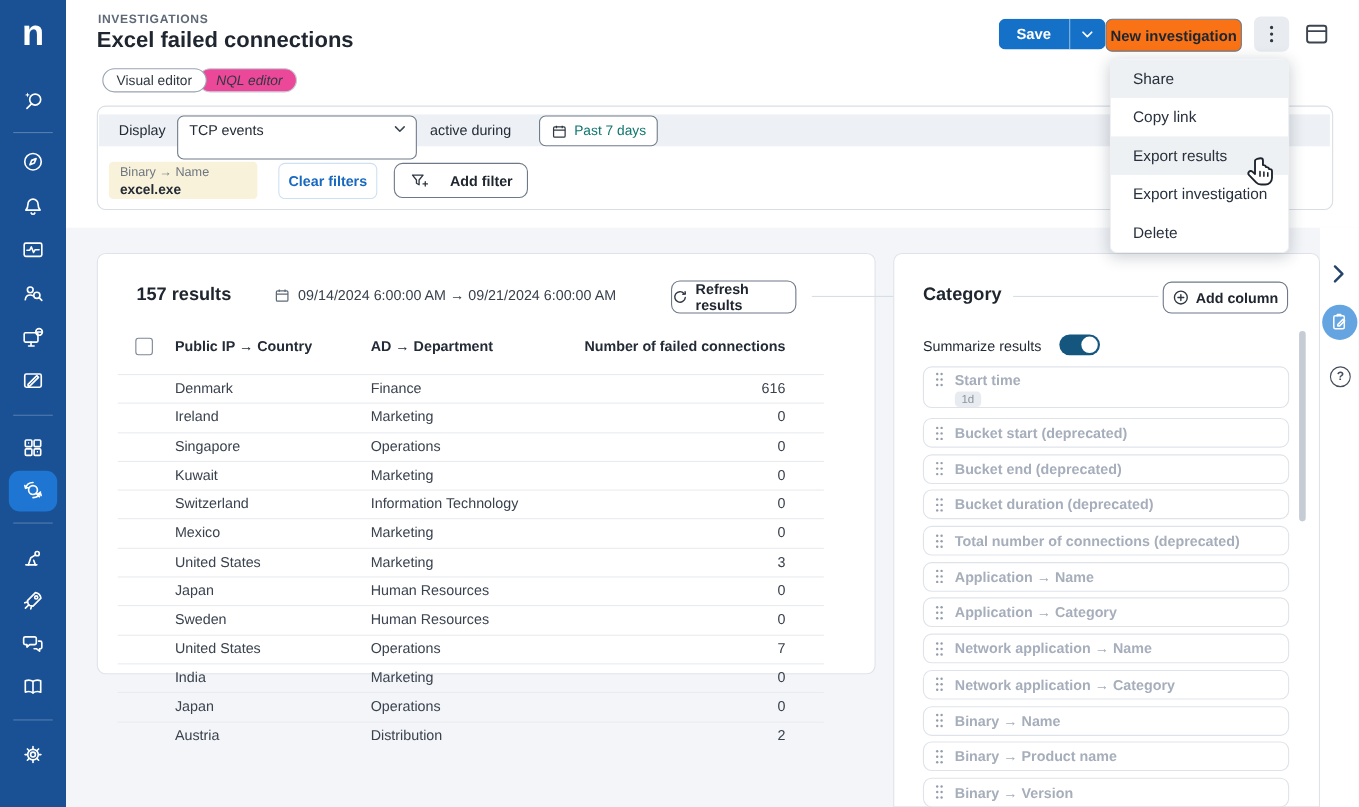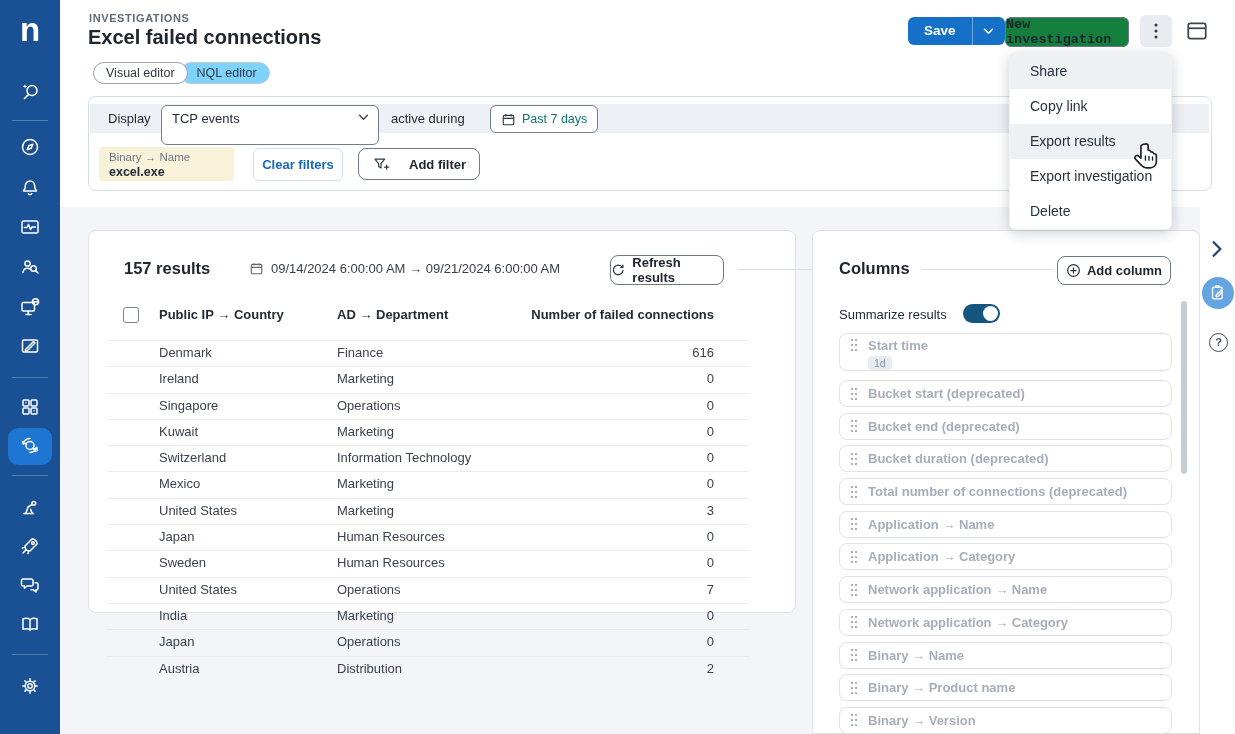--- a/index.html
+++ b/index.html
@@ -17,27 +17,27 @@
   .nav-icon{position:absolute;left:19px;width:22px;height:22px;}
   .nav-divider{position:absolute;left:12px;width:36px;height:1px;background:rgba(255,255,255,.25);}
   .nav-active-bg{position:absolute;left:8px;top:428px;width:44px;height:37px;border-radius:10px;background:#1e76d2;}
 
   
   .eyebrow{position:absolute;left:89px;top:12px;font-size:11px;font-weight:700;color:#5f6977;letter-spacing:.6px;}
   .page-title{position:absolute;left:88px;top:26px;font-size:20px;font-weight:700;color:#20262f;}
   .tabs{position:absolute;left:93px;top:62px;display:flex;}
   .tab{height:20px;line-height:20px;padding:0 12px;border-radius:11px;font-size:12.5px;color:#2f3842;border:1px solid #9aa4b2;background:#fff;}
   .tab.active{position:relative;z-index:2;text-align:right;}
-  .tab.inactive{background:#7dd3fc;border-color:#c3cad3;margin-left:-8px;z-index:1;padding-left:16px;}
+  .tab.inactive{background:#ec4899;border-color:#c3cad3;margin-left:-8px;z-index:1;padding-left:16px;font-style:italic;}
 
   .save-group{position:absolute;left:908px;top:17px;height:28px;display:flex;border-radius:6px;overflow:hidden;}
   .save-main{background:#1571c8;color:#fff;font-size:13.5px;font-weight:700;line-height:28px;padding:0 16px;}
   .save-caret{background:#1571c8;width:32px;display:flex;align-items:center;justify-content:center;border-left:1px solid rgba(255,255,255,.4);}
-  .btn-outline{position:absolute;background:#15803d;border:1px solid #6e7988;border-radius:6px;
-               font-size:13.5px;font-weight:700;color:#20262f;display:flex;align-items:center;justify-content:center;font-family:Liberation Mono, monospace;}
+  .btn-outline{position:absolute;background:#f97316;border:1px solid #6e7988;border-radius:6px;
+               font-size:13.5px;font-weight:700;color:#20262f;display:flex;align-items:center;justify-content:center;}
   .new-inv{left:1005px;top:17px;width:122px;height:28px;}
   .kebab-btn{position:absolute;left:1140px;top:15px;width:32px;height:32px;background:#e8ebef;border-radius:6px;
              display:flex;align-items:center;justify-content:center;}
   .panel-btn{position:absolute;left:1181px;top:15px;width:31px;height:31px;display:flex;align-items:center;justify-content:center;}
 
   
   .filter-card{position:absolute;left:88px;top:96px;width:1122px;height:93px;background:#fff;
                border:1px solid #d9dee4;border-radius:8px;}
   .filter-strip{position:absolute;left:1px;top:7px;width:1119px;height:29px;background:#edf0f4;}
   .lbl{position:absolute;font-size:13px;color:#232b36;line-height:29px;}
@@ -371,21 +371,21 @@
         </div>
         <div class="t-row">
           <span class="c1">Austria</span>
           <span class="c2">Distribution</span>
           <span class="c3">2</span>
         </div>
       </div>
   </div>
 
   <div class="columns-card">
-    <div class="columns-title">Columns</div>
+    <div class="columns-title">Category</div>
     <div class="flourish c-flourish"></div>
     <div class="addcol-btn">
       <svg viewBox="0 0 18 18" width="15" height="15" fill="none" stroke="#2f3842" stroke-width="1.5" stroke-linecap="round">
           <circle cx="9" cy="9" r="7"></circle>
           <path d="M9 5.8v6.4M5.8 9h6.4"></path>
         </svg>
       <span>Add column</span>
     </div>
     <div class="summarize-lbl">Summarize results</div>
     <div class="toggle">

